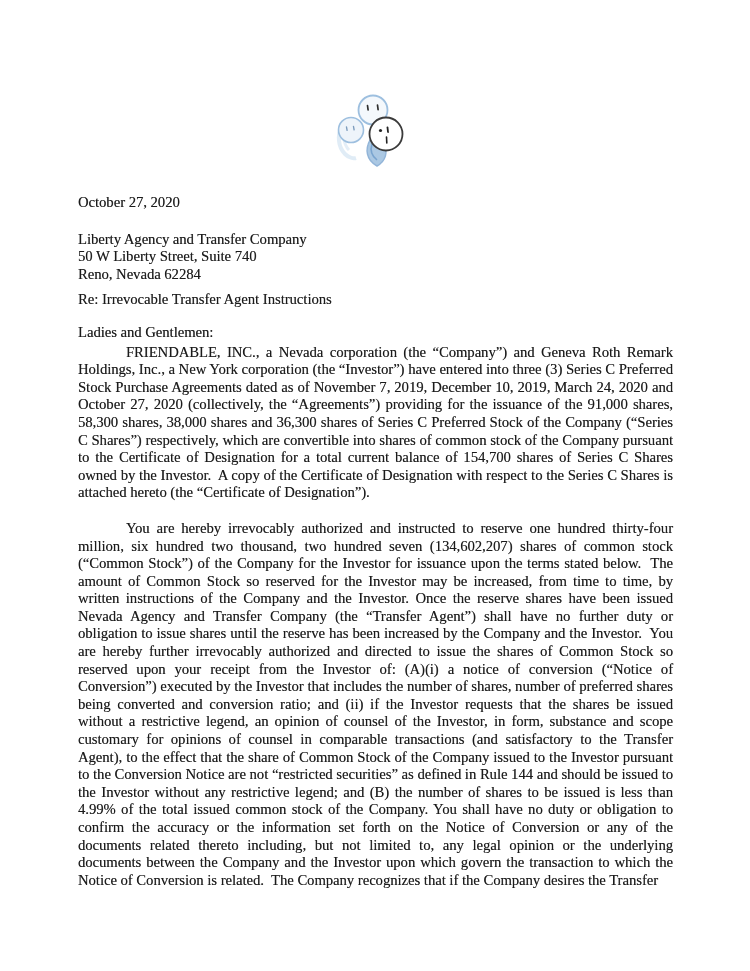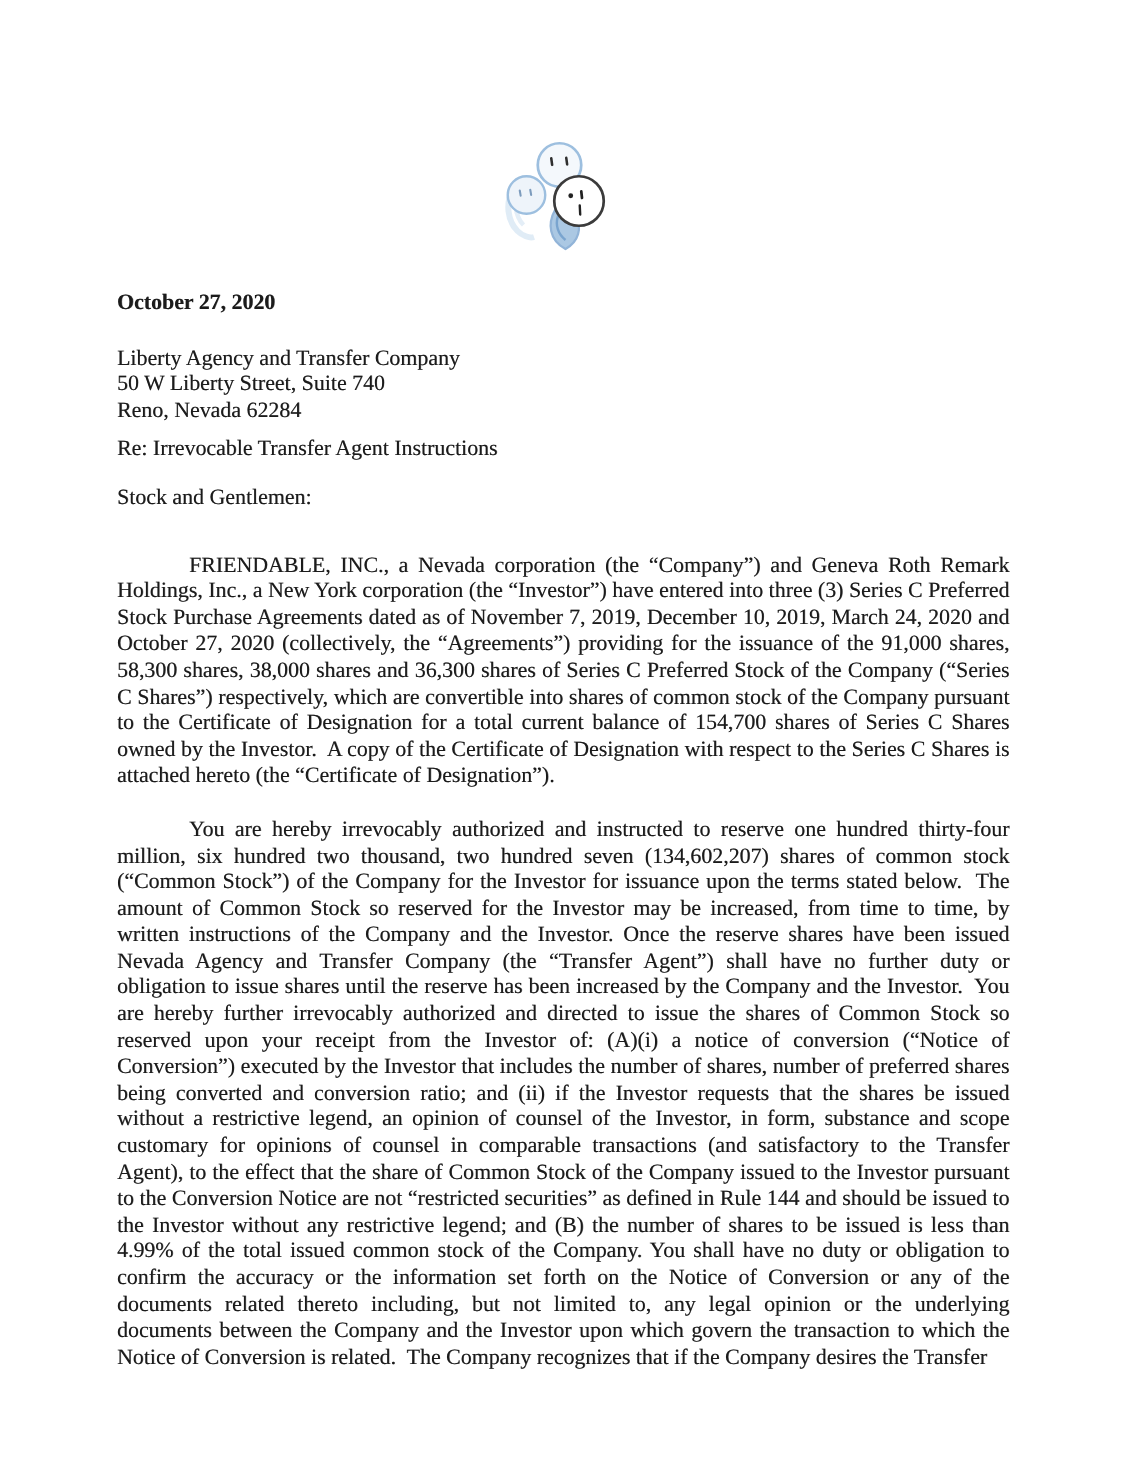--- a/index.html
+++ b/index.html
@@ -48,26 +48,26 @@
   .letter {
     position: absolute;
     top: 194px;
     left: 78px;
     width: 595px;
     font-size: 14.6px;
     line-height: 17.6px;
     color: var(--ink);
     text-shadow: 0.25px 0.2px 0.35px rgba(25,25,25,0.55);
   }
-  .date-line { margin-bottom: 0; font-weight: bold; }
+  .date-line { margin-bottom: 0; }
   .recipient { margin-top: 19px; }
   .subject-line { margin-top: 8px; }
   .salutation { margin-top: 15px; }
   .para {
-    margin-top: 27px;
+    margin-top: 2px;
     text-align: justify;
     text-indent: 48px;
   }
   .para + .para { margin-top: 18px; }
 </style>
 </head>
 <body>
 
 <div class="page">
 
@@ -98,21 +98,21 @@
     <div class="date-line">October 27, 2020</div>
 
     <div class="recipient">
       <div>Liberty Agency and Transfer Company</div>
       <div>50 W Liberty Street, Suite 740</div>
       <div>Reno, Nevada 62284</div>
     </div>
 
     <div class="subject-line">Re: Irrevocable Transfer Agent Instructions</div>
 
-    <div class="salutation">Stock and Gentlemen:</div>
+    <div class="salutation">Ladies and Gentlemen:</div>
 
     <p class="para">FRIENDABLE, INC., a Nevada corporation (the “Company”) and Geneva Roth Remark Holdings, Inc., a New York corporation (the “Investor”) have entered into three (3) Series C Preferred Stock Purchase Agreements dated as of November 7, 2019, December 10, 2019, March 24, 2020 and October 27, 2020 (collectively, the “Agreements”) providing for the issuance of the 91,000 shares, 58,300 shares, 38,000 shares and 36,300 shares of Series C Preferred Stock of the Company (“Series C Shares”) respectively, which are convertible into shares of common stock of the Company pursuant to the Certificate of Designation for a total current balance of 154,700 shares of Series C Shares owned by the Investor.&nbsp; A copy of the Certificate of Designation with respect to the Series C Shares is attached hereto (the “Certificate of Designation”).</p>
 
     <p class="para">You are hereby irrevocably authorized and instructed to reserve one hundred thirty-four million, six hundred two thousand, two hundred seven (134,602,207) shares of common stock (“Common Stock”) of the Company for the Investor for issuance upon the terms stated below.&nbsp; The amount of Common Stock so reserved for the Investor may be increased, from time to time, by written instructions of the Company and the Investor. Once the reserve shares have been issued Nevada Agency and Transfer Company (the “Transfer Agent”) shall have no further duty or obligation to issue shares until the reserve has been increased by the Company and the Investor.&nbsp; You are hereby further irrevocably authorized and directed to issue the shares of Common Stock so reserved upon your receipt from the Investor of: (A)(i) a notice of conversion (“Notice of Conversion”) executed by the Investor that includes the number of shares, number of preferred shares being converted and conversion ratio; and (ii) if the Investor requests that the shares be issued without a restrictive legend, an opinion of counsel of the Investor, in form, substance and scope customary for opinions of counsel in comparable transactions (and satisfactory to the Transfer Agent), to the effect that the share of Common Stock of the Company issued to the Investor pursuant to the Conversion Notice are not “restricted securities” as defined in Rule 144 and should be issued to the Investor without any restrictive legend; and (B) the number of shares to be issued is less than 4.99% of the total issued common stock of the Company. You shall have no duty or obligation to confirm the accuracy or the information set forth on the Notice of Conversion or any of the documents related thereto including, but not limited to, any legal opinion or the underlying documents between the Company and the Investor upon which govern the transaction to which the Notice of Conversion is related.&nbsp; The Company recognizes that if the Company desires the Transfer</p>
 
   </div>
 
 </div>
 
 </body></html>

